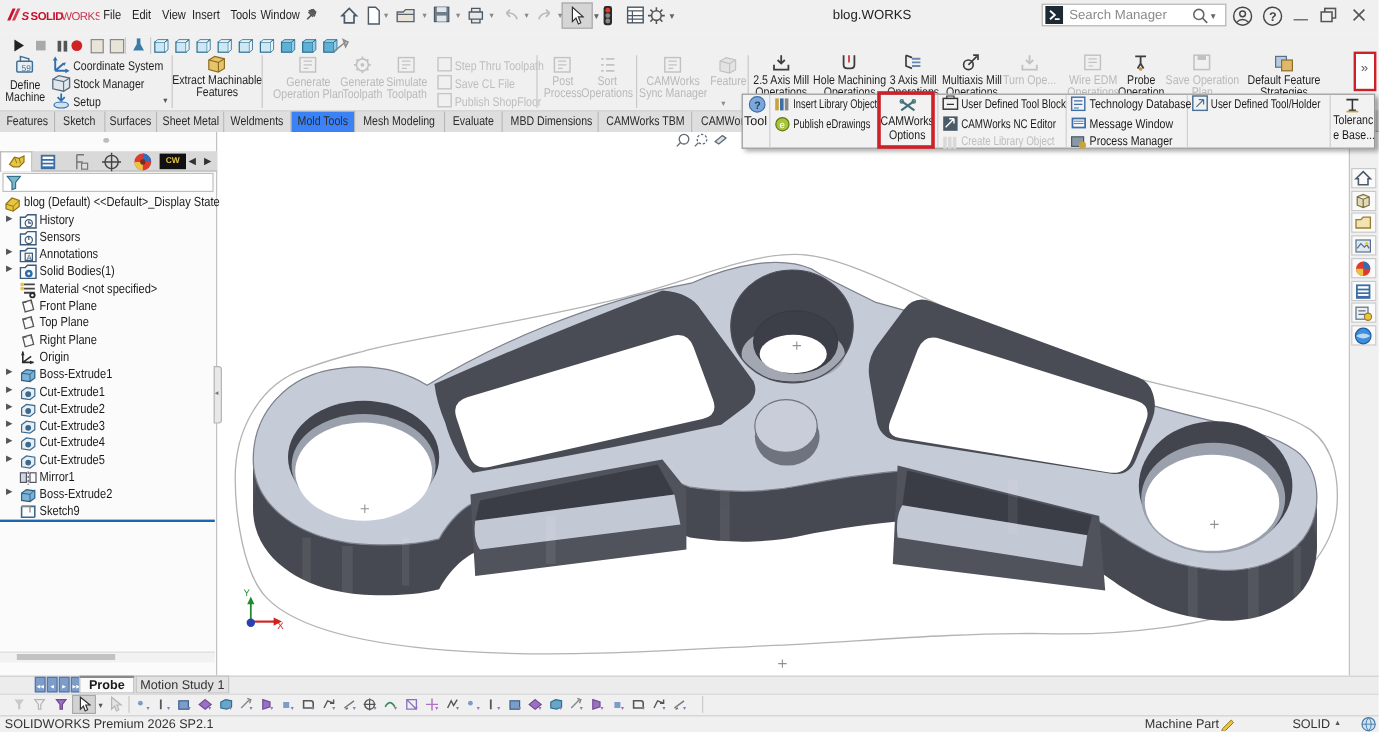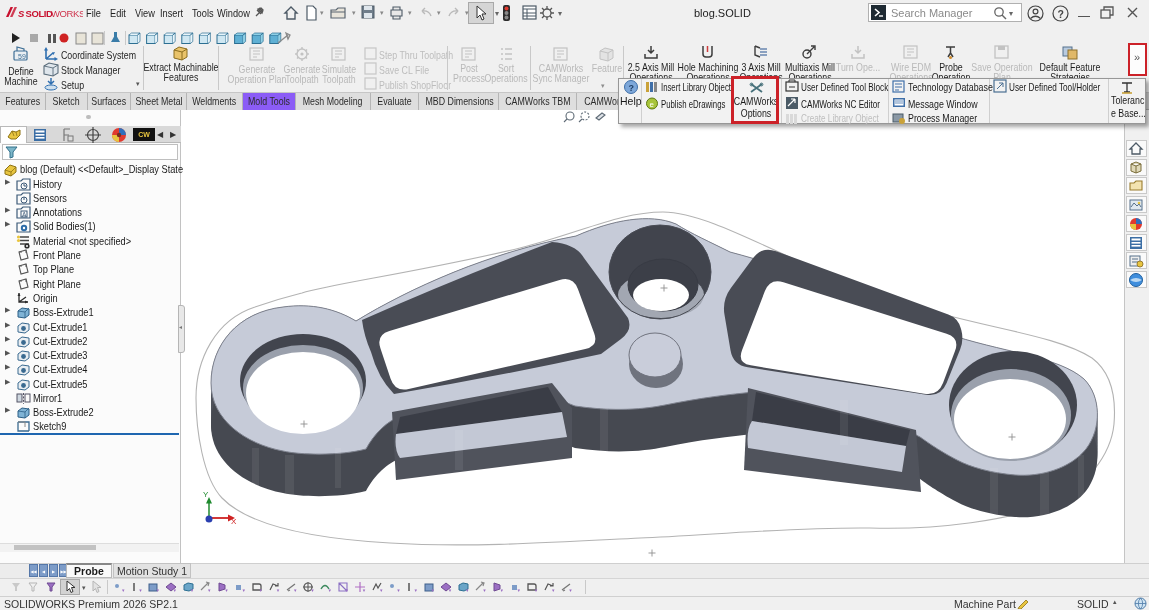--- a/index.html
+++ b/index.html
@@ -78,21 +78,21 @@
       <rect x="1" y="1" width="13" height="13" fill="#fff" stroke="#4d5a66" stroke-width="1.2"></rect>
       <path d="M1 4 L14 4 M5 4 L5 14 M1 8 L14 8 M1 11 L14 11" stroke="#4d5a66" stroke-width="1"></path>
     </svg></div>
 <div class="abs" style="left:538px;top:4px;width:18px;height:18px;"><svg width="18" height="18">
       <g stroke="#555" stroke-width="1.3" fill="none">
         <circle cx="9" cy="9" r="4"></circle>
         <path d="M9 2 L9 5 M9 13 L9 16 M2 9 L5 9 M13 9 L16 9 M4 4 L6 6 M12 12 L14 14 M14 4 L12 6 M6 12 L4 14"></path>
       </g>
     </svg></div>
 <div class="abs" style="left:558px;top:9px;font-size:8px;color:#666;">▾</div>
-<div class="abs" style="left:694px;top:7px;font-size:11px;color:#222;">blog.SOLID</div>
+<div class="abs" style="left:694px;top:7px;font-size:11px;color:#222;">blog.WORKS</div>
 <div class="abs" style="left:868px;top:3px;width:154px;height:19px;background:#fff;border:1px solid #b0b0b0;"></div>
 <div class="abs" style="left:871px;top:5px;width:15px;height:15px;"><svg width="15" height="15">
       <rect width="15" height="15" fill="#1e2a33"></rect>
       <path d="M4 4 L8 7.5 L4 11" stroke="#fff" stroke-width="1.6" fill="none"></path>
       <path d="M8 11 L12 11" stroke="#fff" stroke-width="1.4"></path>
     </svg></div>
 <div class="abs" style="left:891px;top:7px;color:#8a8a8a;">Search Manager</div>
 <div class="abs" style="left:993px;top:6px;width:14px;height:14px;"><svg width="14" height="14">
       <circle cx="6" cy="6" r="4.2" stroke="#666" fill="none" stroke-width="1.3"></circle>
       <path d="M9 9 L13 13" stroke="#666" stroke-width="1.4"></path>
@@ -312,21 +312,21 @@
       <rect x="7" y="6" width="9" height="9" fill="#e0b868" stroke="#8c6f2a"></rect>
     </svg></div>
 <div class="abs cxc" style="left:1010px;top:61px;width:120px;text-align:center;font-size:10.5px;color:#1f1f1f;">Default Feature</div>
 <div class="abs cxc" style="left:1010px;top:71px;width:120px;text-align:center;font-size:10.5px;color:#1f1f1f;">Strategies</div>
 <div class="abs" style="left:0;top:93px;width:1149px;height:17px;background:#d2d2d2;border-bottom:1px solid #a9a9a9;"></div>
 <div class="abs" style="left:0px;top:93px;width:46px;height:17px;background:#dedede;border-right:1px solid #b5b5b5;color:#2b2b2b;text-align:center;line-height:16px;font-size:10.5px;white-space:nowrap;overflow:hidden;"><span class="cxc" style="display:inline-block;">Features</span></div>
 <div class="abs" style="left:46px;top:93px;width:42px;height:17px;background:#dedede;border-right:1px solid #b5b5b5;color:#2b2b2b;text-align:center;line-height:16px;font-size:10.5px;white-space:nowrap;overflow:hidden;"><span class="cxc" style="display:inline-block;">Sketch</span></div>
 <div class="abs" style="left:88px;top:93px;width:43px;height:17px;background:#dedede;border-right:1px solid #b5b5b5;color:#2b2b2b;text-align:center;line-height:16px;font-size:10.5px;white-space:nowrap;overflow:hidden;"><span class="cxc" style="display:inline-block;">Surfaces</span></div>
 <div class="abs" style="left:131px;top:93px;width:56px;height:17px;background:#dedede;border-right:1px solid #b5b5b5;color:#2b2b2b;text-align:center;line-height:16px;font-size:10.5px;white-space:nowrap;overflow:hidden;"><span class="cxc" style="display:inline-block;">Sheet Metal</span></div>
 <div class="abs" style="left:187px;top:93px;width:56px;height:17px;background:#dedede;border-right:1px solid #b5b5b5;color:#2b2b2b;text-align:center;line-height:16px;font-size:10.5px;white-space:nowrap;overflow:hidden;"><span class="cxc" style="display:inline-block;">Weldments</span></div>
-<div class="abs" style="left:243px;top:93px;width:53px;height:17px;background:#8b5cf6;border-right:1px solid #b5b5b5;color:#2b2b2b;text-align:center;line-height:16px;font-size:10.5px;white-space:nowrap;overflow:hidden;"><span class="cxc" style="display:inline-block;">Mold Tools</span></div>
+<div class="abs" style="left:243px;top:93px;width:53px;height:17px;background:#3b82f6;border-right:1px solid #b5b5b5;color:#2b2b2b;text-align:center;line-height:16px;font-size:10.5px;white-space:nowrap;overflow:hidden;"><span class="cxc" style="display:inline-block;">Mold Tools</span></div>
 <div class="abs" style="left:296px;top:93px;width:75px;height:17px;background:#dedede;border-right:1px solid #b5b5b5;color:#2b2b2b;text-align:center;line-height:16px;font-size:10.5px;white-space:nowrap;overflow:hidden;"><span class="cxc" style="display:inline-block;">Mesh Modeling</span></div>
 <div class="abs" style="left:371px;top:93px;width:48px;height:17px;background:#dedede;border-right:1px solid #b5b5b5;color:#2b2b2b;text-align:center;line-height:16px;font-size:10.5px;white-space:nowrap;overflow:hidden;"><span class="cxc" style="display:inline-block;">Evaluate</span></div>
 <div class="abs" style="left:419px;top:93px;width:80px;height:17px;background:#dedede;border-right:1px solid #b5b5b5;color:#2b2b2b;text-align:center;line-height:16px;font-size:10.5px;white-space:nowrap;overflow:hidden;"><span class="cxc" style="display:inline-block;">MBD Dimensions</span></div>
 <div class="abs" style="left:499px;top:93px;width:78px;height:17px;background:#dedede;border-right:1px solid #b5b5b5;color:#2b2b2b;text-align:center;line-height:16px;font-size:10.5px;white-space:nowrap;overflow:hidden;"><span class="cxc" style="display:inline-block;">CAMWorks TBM</span></div>
 <div class="abs" style="left:577px;top:93px;width:60px;height:17px;background:#dedede;border-right:1px solid #b5b5b5;color:#2b2b2b;text-align:center;line-height:16px;font-size:10.5px;white-space:nowrap;overflow:hidden;"><span class="cxc" style="display:inline-block;">CAMWorks</span></div>
 <div class="abs" style="left:0;top:110px;width:1149px;height:453px;background:#fff;"></div>
 <div class="abs" style="left:0;top:110px;width:181px;height:453px;background:#fbfbfb;border-right:1px solid #c2c2c2;"></div>
 <div class="abs" style="left:86px;top:115px;width:5px;height:4px;background:#bdbdbd;border-radius:2px;"></div>
 <div class="abs" style="left:0;top:126px;width:181px;height:17px;background:#d9d9d9;border-bottom:1px solid #b9b9b9;"></div>
 <div class="abs" style="left:0;top:126px;width:27px;height:17px;background:#fff;border:1px solid #b9b9b9;border-bottom:none;"></div>
@@ -750,21 +750,21 @@
 <div class="abs" style="left:618px;top:78px;width:528px;height:46px;background:#f2f2f2;border:1px solid #979797;box-shadow:3px 3px 4px rgba(0,0,0,0.35);"></div>
 <div class="vline" style="left:641px;top:79px;height:44px;background:#cfcfcf;"></div>
 <div class="vline" style="left:781px;top:79px;height:44px;background:#cfcfcf;"></div>
 <div class="vline" style="left:888px;top:79px;height:44px;background:#cfcfcf;"></div>
 <div class="vline" style="left:989px;top:79px;height:44px;background:#cfcfcf;"></div>
 <div class="vline" style="left:1108px;top:79px;height:44px;background:#cfcfcf;"></div>
 <div class="abs" style="left:623px;top:80px;width:17px;height:15px;"><svg width="17" height="15">
       <circle cx="8" cy="7" r="6.5" fill="#7da7d9" stroke="#3f6fa8"></circle>
       <text x="5.5" y="11" font-size="9" font-weight="bold" fill="#1f3f66" font-family="Liberation Sans">?</text>
     </svg></div>
-<div class="abs" style="left:620px;top:95px;font-size:10.5px;">Help</div>
+<div class="abs" style="left:620px;top:95px;font-size:10.5px;">Tool</div>
 <div class="abs" style="left:645px;top:80px;width:14px;height:13px;"><svg width="14" height="13">
       <rect x="1" y="2" width="3" height="10" fill="#caa23a"></rect>
       <rect x="5" y="2" width="3" height="10" fill="#3f6fa8"></rect>
       <rect x="9" y="2" width="3" height="10" fill="#888"></rect>
     </svg></div>
 <div class="abs cx74" style="left:661px;top:81px;font-size:10.5px;">Insert Library Object</div>
 <div class="abs" style="left:645px;top:97px;width:14px;height:13px;"><svg width="14" height="13">
       <circle cx="7" cy="6.5" r="5.5" fill="#a8c43a" stroke="#5f7a12"></circle>
       <text x="4.5" y="10" font-size="8" fill="#fff" font-family="Liberation Sans">e</text>
     </svg></div>

